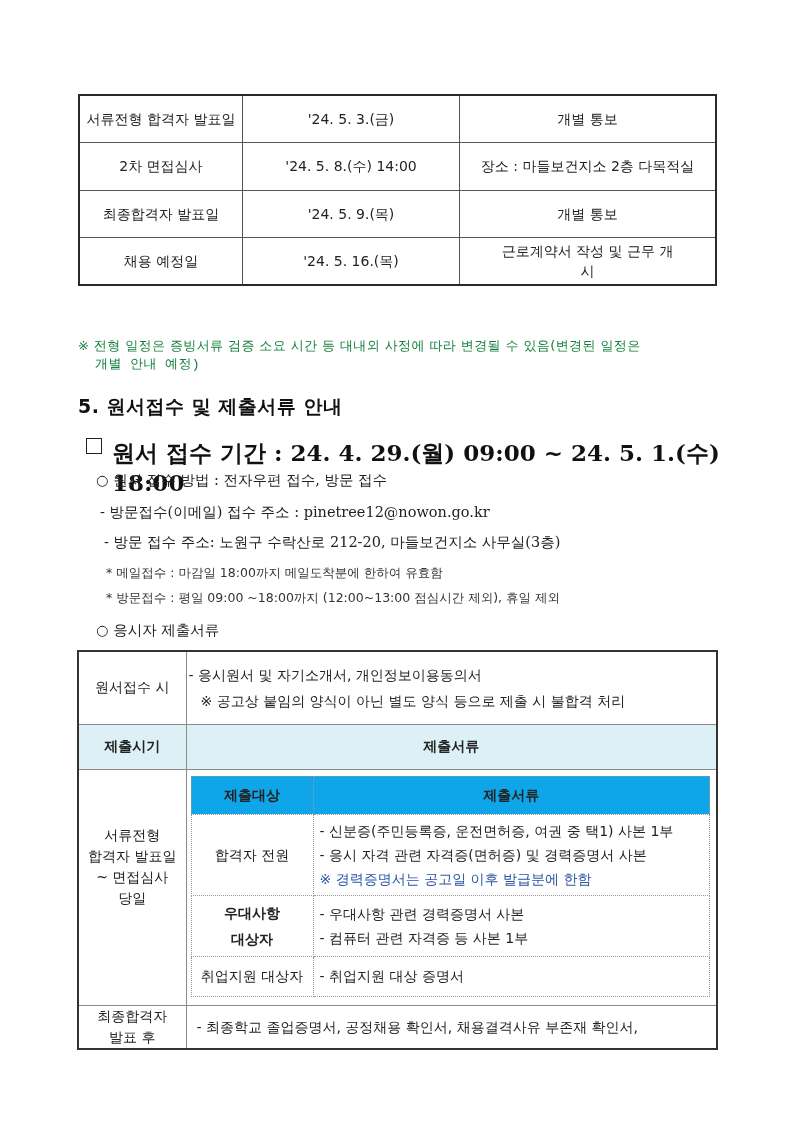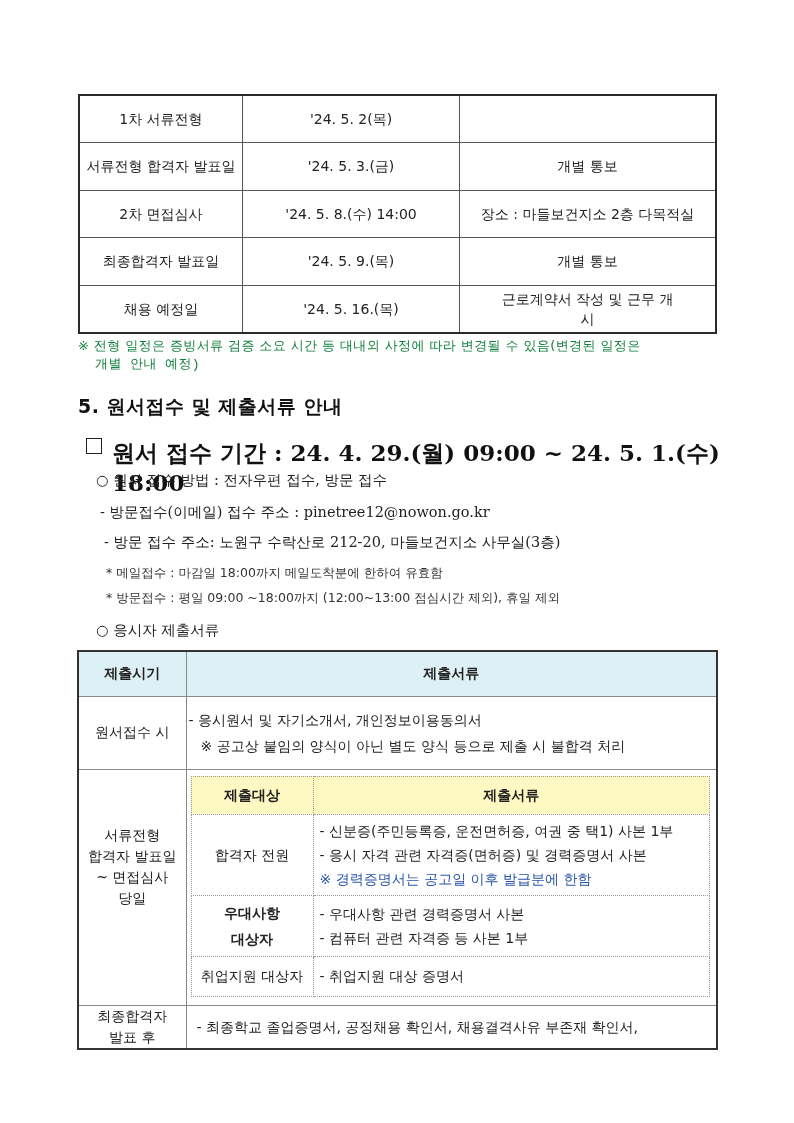--- a/index.html
+++ b/index.html
@@ -87,37 +87,32 @@
     border-collapse: collapse;
     border: 1px dotted #888;
     margin: 6px 0 8px 0;
   }
   .inner th, .inner td {
     border: 1px dotted #999;
     font-size: 14px;
     color: #222;
   }
   .inner th {
-    background: #fef9c3; height: 38px; font-weight: bold;
+    background: #0ea5e9; height: 38px; font-weight: bold;
   }
   .inner td.target { width: 122px; text-align: center; line-height: 26px; }
   .inner td.docs-list { padding: 4px 6px; line-height: 24px; }
   .blue { color: #2a55a6; }
 </style>
 </head>
 <body>
 
 <table class="sched">
   <tbody>
     <tr>
-      <td class="c1">1차 서류전형</td>
-      <td class="c2">'24. 5. 2(목)</td>
-      <td class="c3"></td>
-    </tr>
-    <tr>
       <td class="c1">서류전형 합격자 발표일</td>
       <td class="c2">'24. 5. 3.(금)</td>
       <td class="c3">개별 통보</td>
     </tr>
     <tr>
       <td class="c1">2차 면접심사</td>
       <td class="c2">'24. 5. 8.(수) 14:00</td>
       <td class="c3" style="padding:0 14px;">장소 : 마들보건지소 2층 다목적실</td>
     </tr>
     <tr>
@@ -147,30 +142,30 @@
 
 <div class="line" style="left:96px; top:470px;">○ 원서 접수 방법 : 전자우편 접수, 방문 접수</div>
 <div class="line" style="left:100px; top:502px;">- 방문접수(이메일) 접수 주소 : pinetree12@nowon.go.kr</div>
 <div class="line" style="left:104px; top:532px;text-align:center;">- 방문 접수 주소: 노원구 수락산로 212-20, 마들보건지소 사무실(3층)</div>
 <div class="line small" style="left:106px; top:563px;">* 메일접수 : 마감일 18:00까지 메일도착분에 한하여 유효함</div>
 <div class="line small" style="left:106px; top:588px;">* 방문접수 : 평일 09:00 ~18:00까지 (12:00~13:00 점심시간 제외), 휴일 제외</div>
 <div class="line sans" style="left:96px; top:620px; font-size:14.5px;">○ 응시자 제출서류</div>
 
 <table class="docs">
   <tbody>
-    <tr>
-      <th style="width:108px;">제출시기</th>
-      <th>제출서류</th>
-    </tr>
     <tr style="height:73px;">
       <td class="time">원서접수 시</td>
       <td class="content">
         <div>- 응시원서 및 자기소개서, 개인정보이용동의서</div>
         <div style="padding-left:12px;">※ 공고상 붙임의 양식이 아닌 별도 양식 등으로 제출 시 불합격 처리</div>
       </td>
+    </tr>
+    <tr>
+      <th style="width:108px;">제출시기</th>
+      <th>제출서류</th>
     </tr>
     <tr>
       <td class="time">
         <div>서류전형</div>
         <div>합격자 발표일</div>
         <div>~ 면접심사</div>
         <div style="margin-bottom:40px;">당일</div>
       </td>
       <td class="content" style="padding:0 6px 0 4px;">
         <table class="inner">

